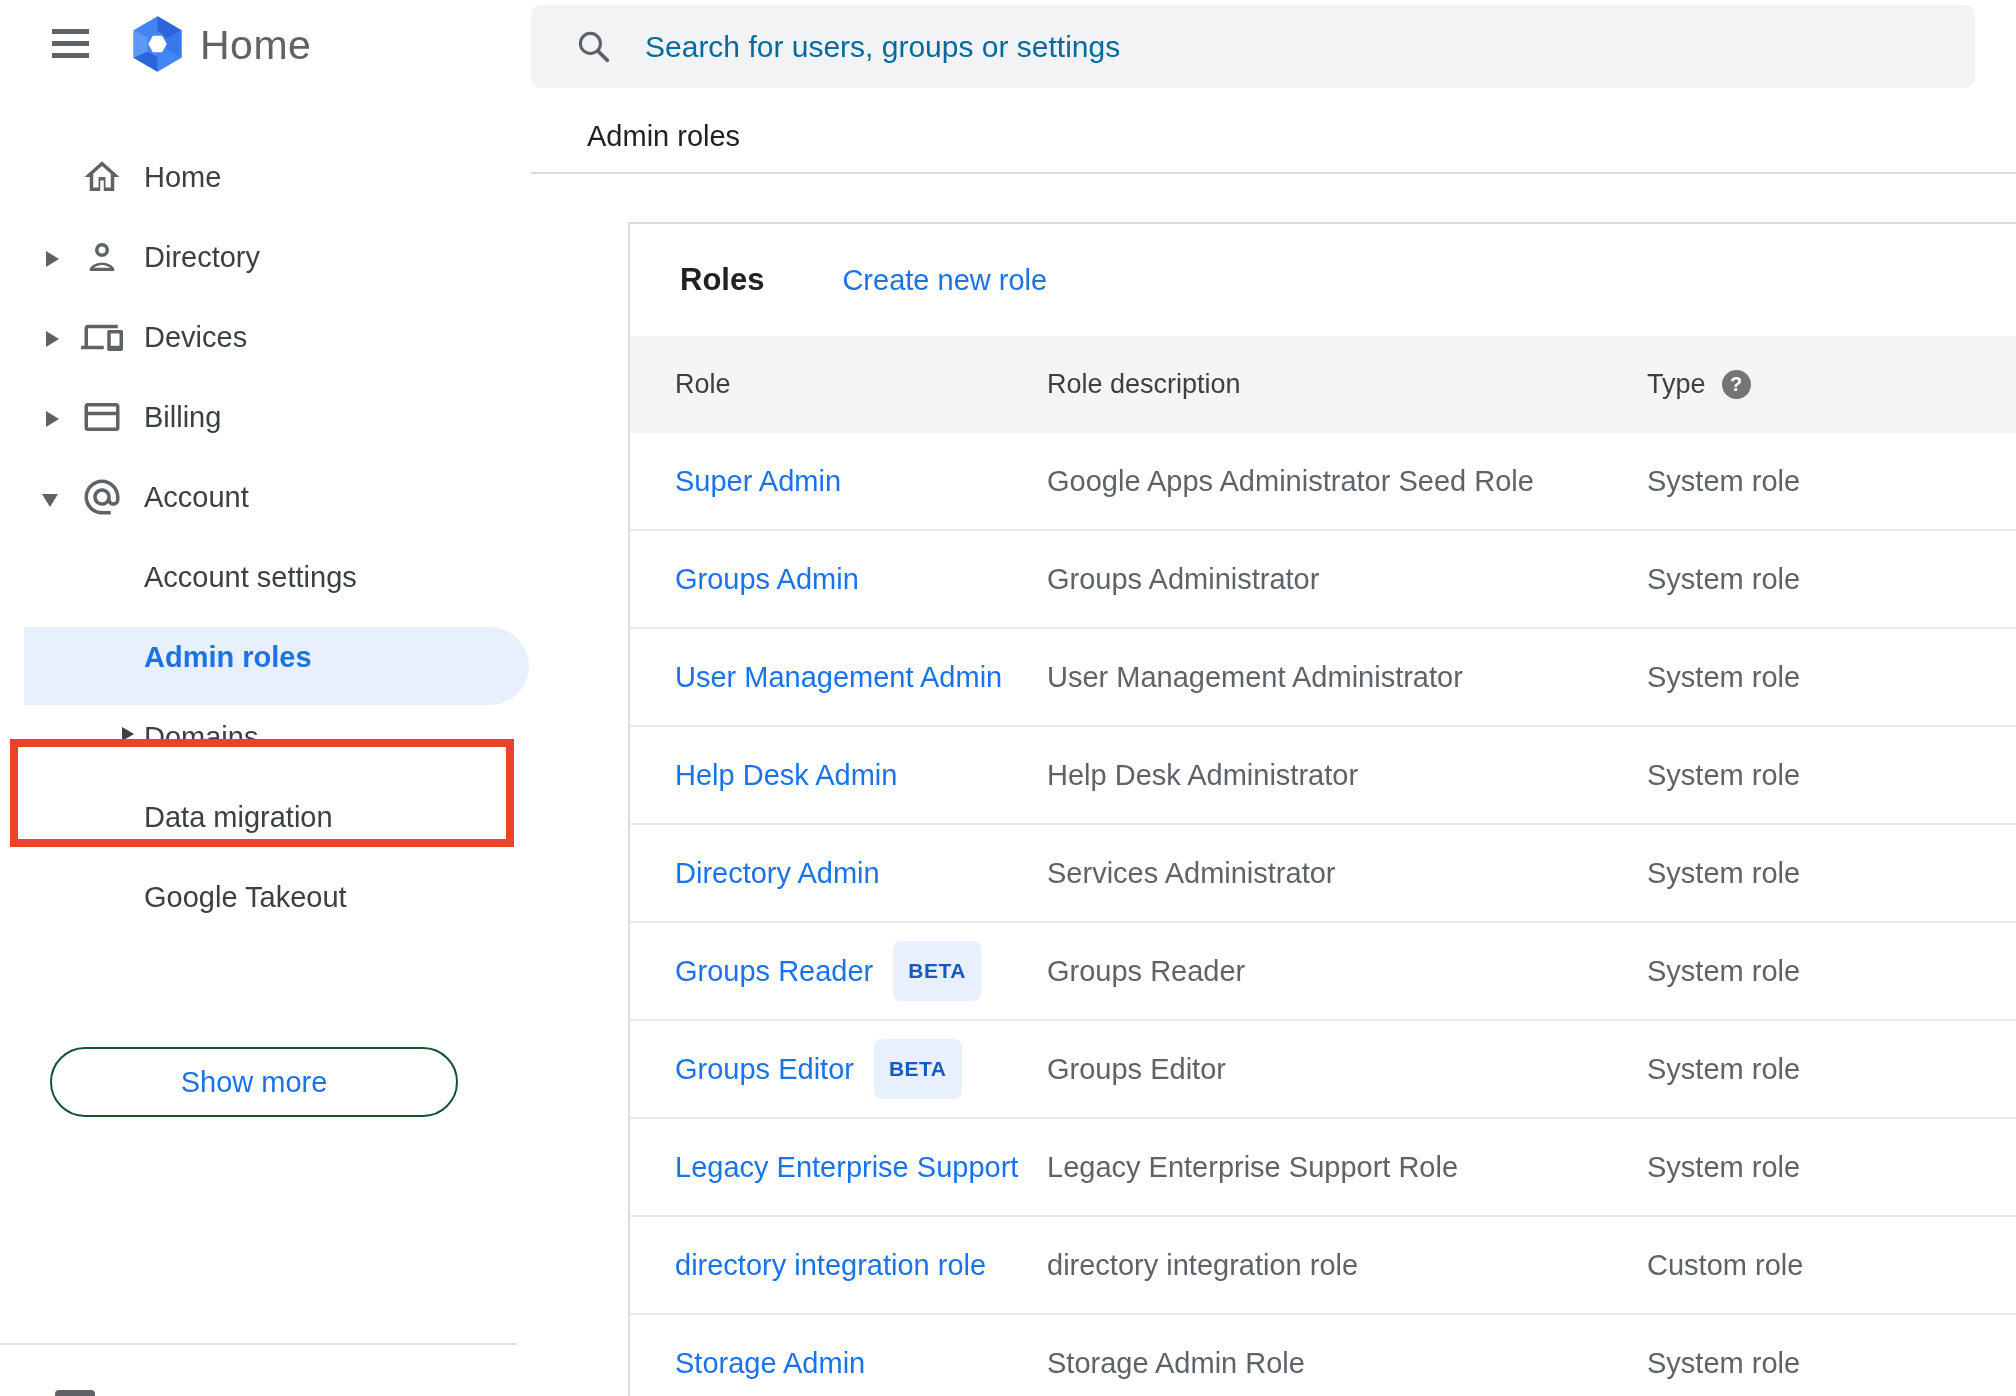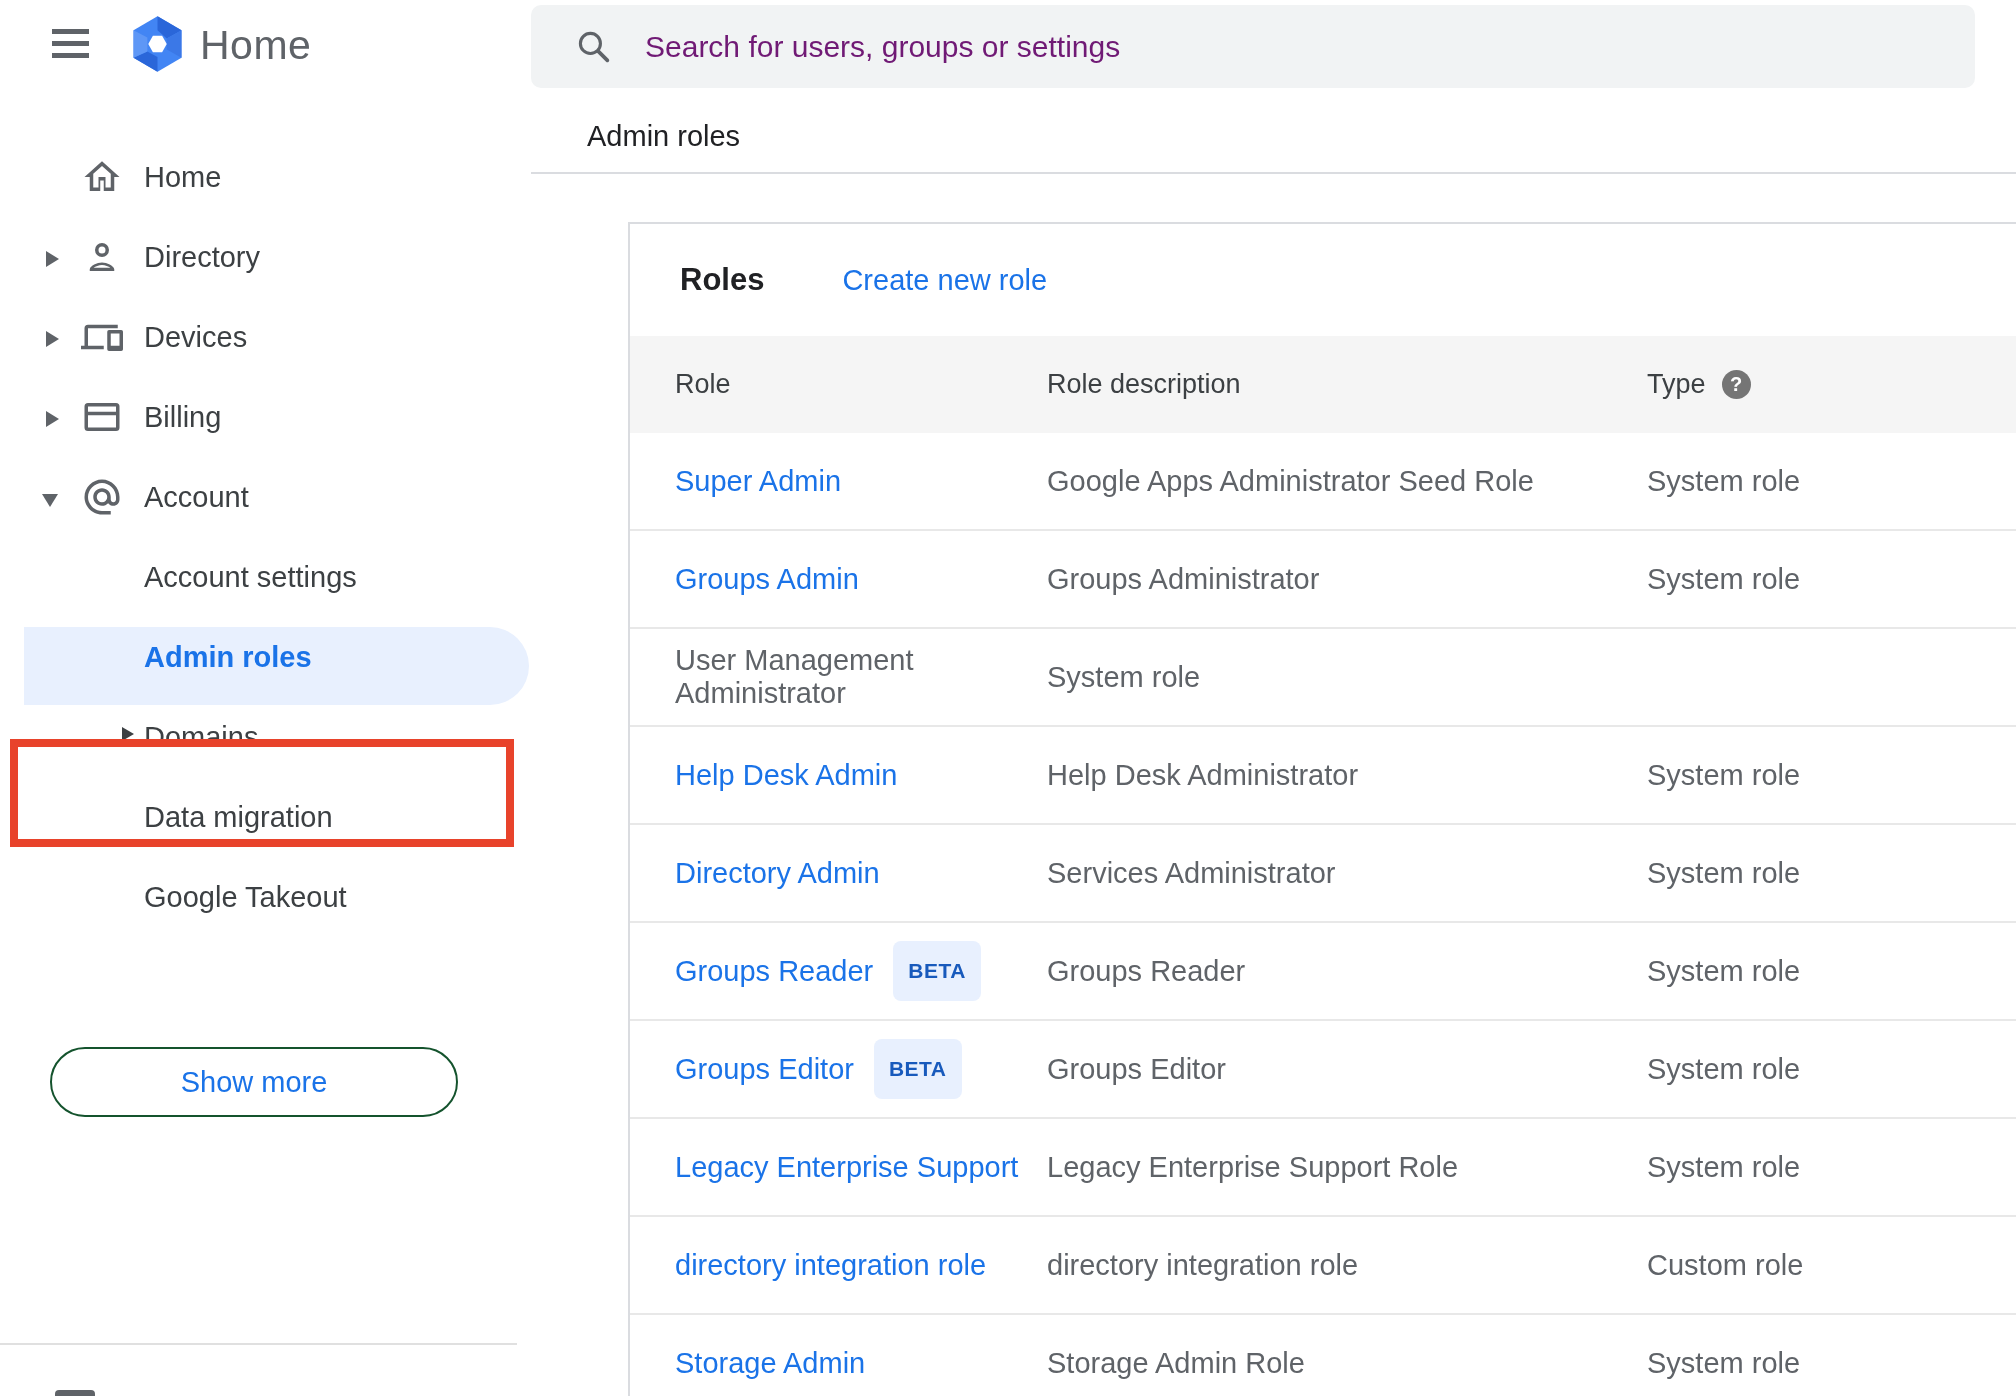--- a/index.html
+++ b/index.html
@@ -10,21 +10,21 @@
   .appbar { position:absolute; left:0; top:0; width:517px; height:96px; background:#fff; }
   .hamburger { position:absolute; left:52px; top:29px; width:37px; height:29px; cursor:pointer; }
   .hamburger span { display:block; width:37px; height:5px; background:#5f6368; margin-bottom:7px; }
   .logo { position:absolute; left:128px; top:14px; width:59px; height:60px; }
   .logo-text { position:absolute; left:200px; top:22px; font-size:41px; color:#5f6368; letter-spacing:0.5px; }
 
   .searchbar { position:absolute; left:531px; top:5px; width:1444px; height:83px;
     background:#f1f3f4; border-radius:10px; }
   .search-icon { position:absolute; left:44px; top:23px; width:37px; height:37px; }
   .search-ph { position:absolute; left:114px; top:0; height:83px; line-height:83px;
-    font-size:30px; color:#701a75; }
+    font-size:30px; color:#0369a1; }
 
   
   .sidebar { position:absolute; left:0; top:96px; width:517px; height:1300px; background:#fff; }
   .nav { position:absolute; left:0; top:41px; width:517px; }
   .nav-item { position:relative; height:80px; width:517px; display:flex; align-items:center; cursor:pointer;margin-left:24px; }
   .caret-right { position:absolute; left:22px; top:34px; width:0; height:0;
     border-left:13px solid #5f6368; border-top:8px solid transparent; border-bottom:8px solid transparent; }
   .caret-down { position:absolute; left:18px; top:37px; width:0; height:0;
     border-top:13px solid #5f6368; border-left:8px solid transparent; border-right:8px solid transparent; }
   .nav-ic { position:absolute; left:57px; top:19px; width:42px; height:42px; }
@@ -186,20 +186,23 @@
         <div class="cell-type">System role</div>
       </div>
       <div class="trow">
         <div class="cell-role">
           <span>Groups Admin</span>
         </div>
         <div class="cell-desc">Groups Administrator</div>
         <div class="cell-type">System role</div>
       </div>
       <div class="trow">
+        <div class="cell-role">
+          <span>User Management Admin</span>
+        </div>
         <div class="cell-desc">User Management Administrator</div>
         <div class="cell-type">System role</div>
       </div>
       <div class="trow">
         <div class="cell-role">
           <span>Help Desk Admin</span>
         </div>
         <div class="cell-desc">Help Desk Administrator</div>
         <div class="cell-type">System role</div>
       </div>

